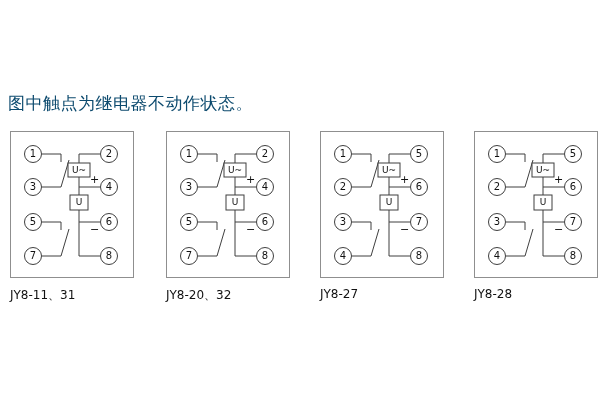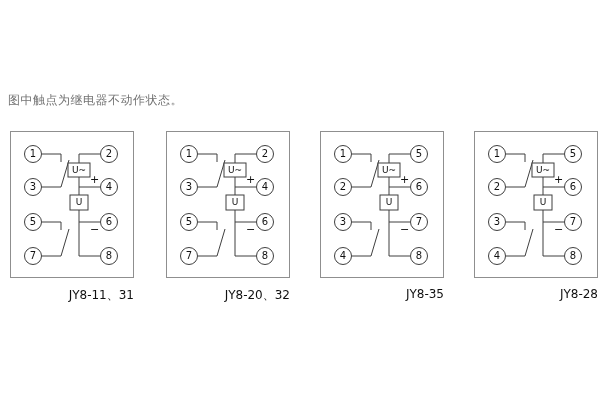--- a/index.html
+++ b/index.html
@@ -8,23 +8,23 @@
     position:relative;
     background:#ffffff;
     overflow:hidden;
     font-family:"DejaVu Sans","Liberation Sans",sans-serif;
     color:#111;
   }
   .note{
     position:absolute;
     left:8px;
     top:92px;
-    font-size:12px;
+    font-size:17px;
     letter-spacing:.5px;
-    color:#737373;
+    color:#0c4a6e;
     font-family:Liberation Mono, monospace;
   }
   .panel{
     position:absolute;
     top:131px;
     width:124px;
   }
   .pbox{
     position:relative;
     width:124px;
@@ -52,21 +52,21 @@
     white-space:nowrap;
   }
   .sign{
     position:absolute;
     font-size:11px;
     line-height:1;
     color:#111;
   }
   .caption{
     margin-top:9px;
-    text-align:right;
+    text-align:left;
     font-size:12px;
     color:#111;
     white-space:nowrap;
   }
 </style>
 </head>
 <body>
 
 <div class="note">图中触点为继电器不动作状态。</div>
 
@@ -132,21 +132,21 @@
     <span class="sign" style="left:79px;top:92px">−</span>
     <div class="term" style="left:13px;top:13px">1</div>
     <div class="term" style="left:13px;top:46px">2</div>
     <div class="term" style="left:13px;top:81px">3</div>
     <div class="term" style="left:13px;top:115px">4</div>
     <div class="term" style="left:89px;top:13px">5</div>
     <div class="term" style="left:89px;top:46px">6</div>
     <div class="term" style="left:89px;top:81px">7</div>
     <div class="term" style="left:89px;top:115px">8</div>
   </div>
-  <div class="caption">JY8-35</div>
+  <div class="caption">JY8-27</div>
 </div>
 
 <div class="panel" style="left:474px">
   <div class="pbox">
     <svg class="wires" width="124" height="147" viewBox="0 0 124 147">
       <path d="M31 22 H50 V30 M31 55 H50 L58 28 M31 90 H50 V98 M31 124 H50 L58 97" stroke="#3f3f3f" stroke-width="1" fill="none"></path>
       <path d="M89 22 H68 V31 M68 45 V63 M68 55 H89 M68 78 V124 M68 90 H89 M68 124 H89" stroke="#3f3f3f" stroke-width="1" fill="none"></path>
       <rect x="57" y="31" width="22" height="14" fill="#fff" stroke="#3f3f3f"></rect>
       <rect x="59" y="63" width="18" height="15" fill="#fff" stroke="#3f3f3f"></rect>
     </svg>

